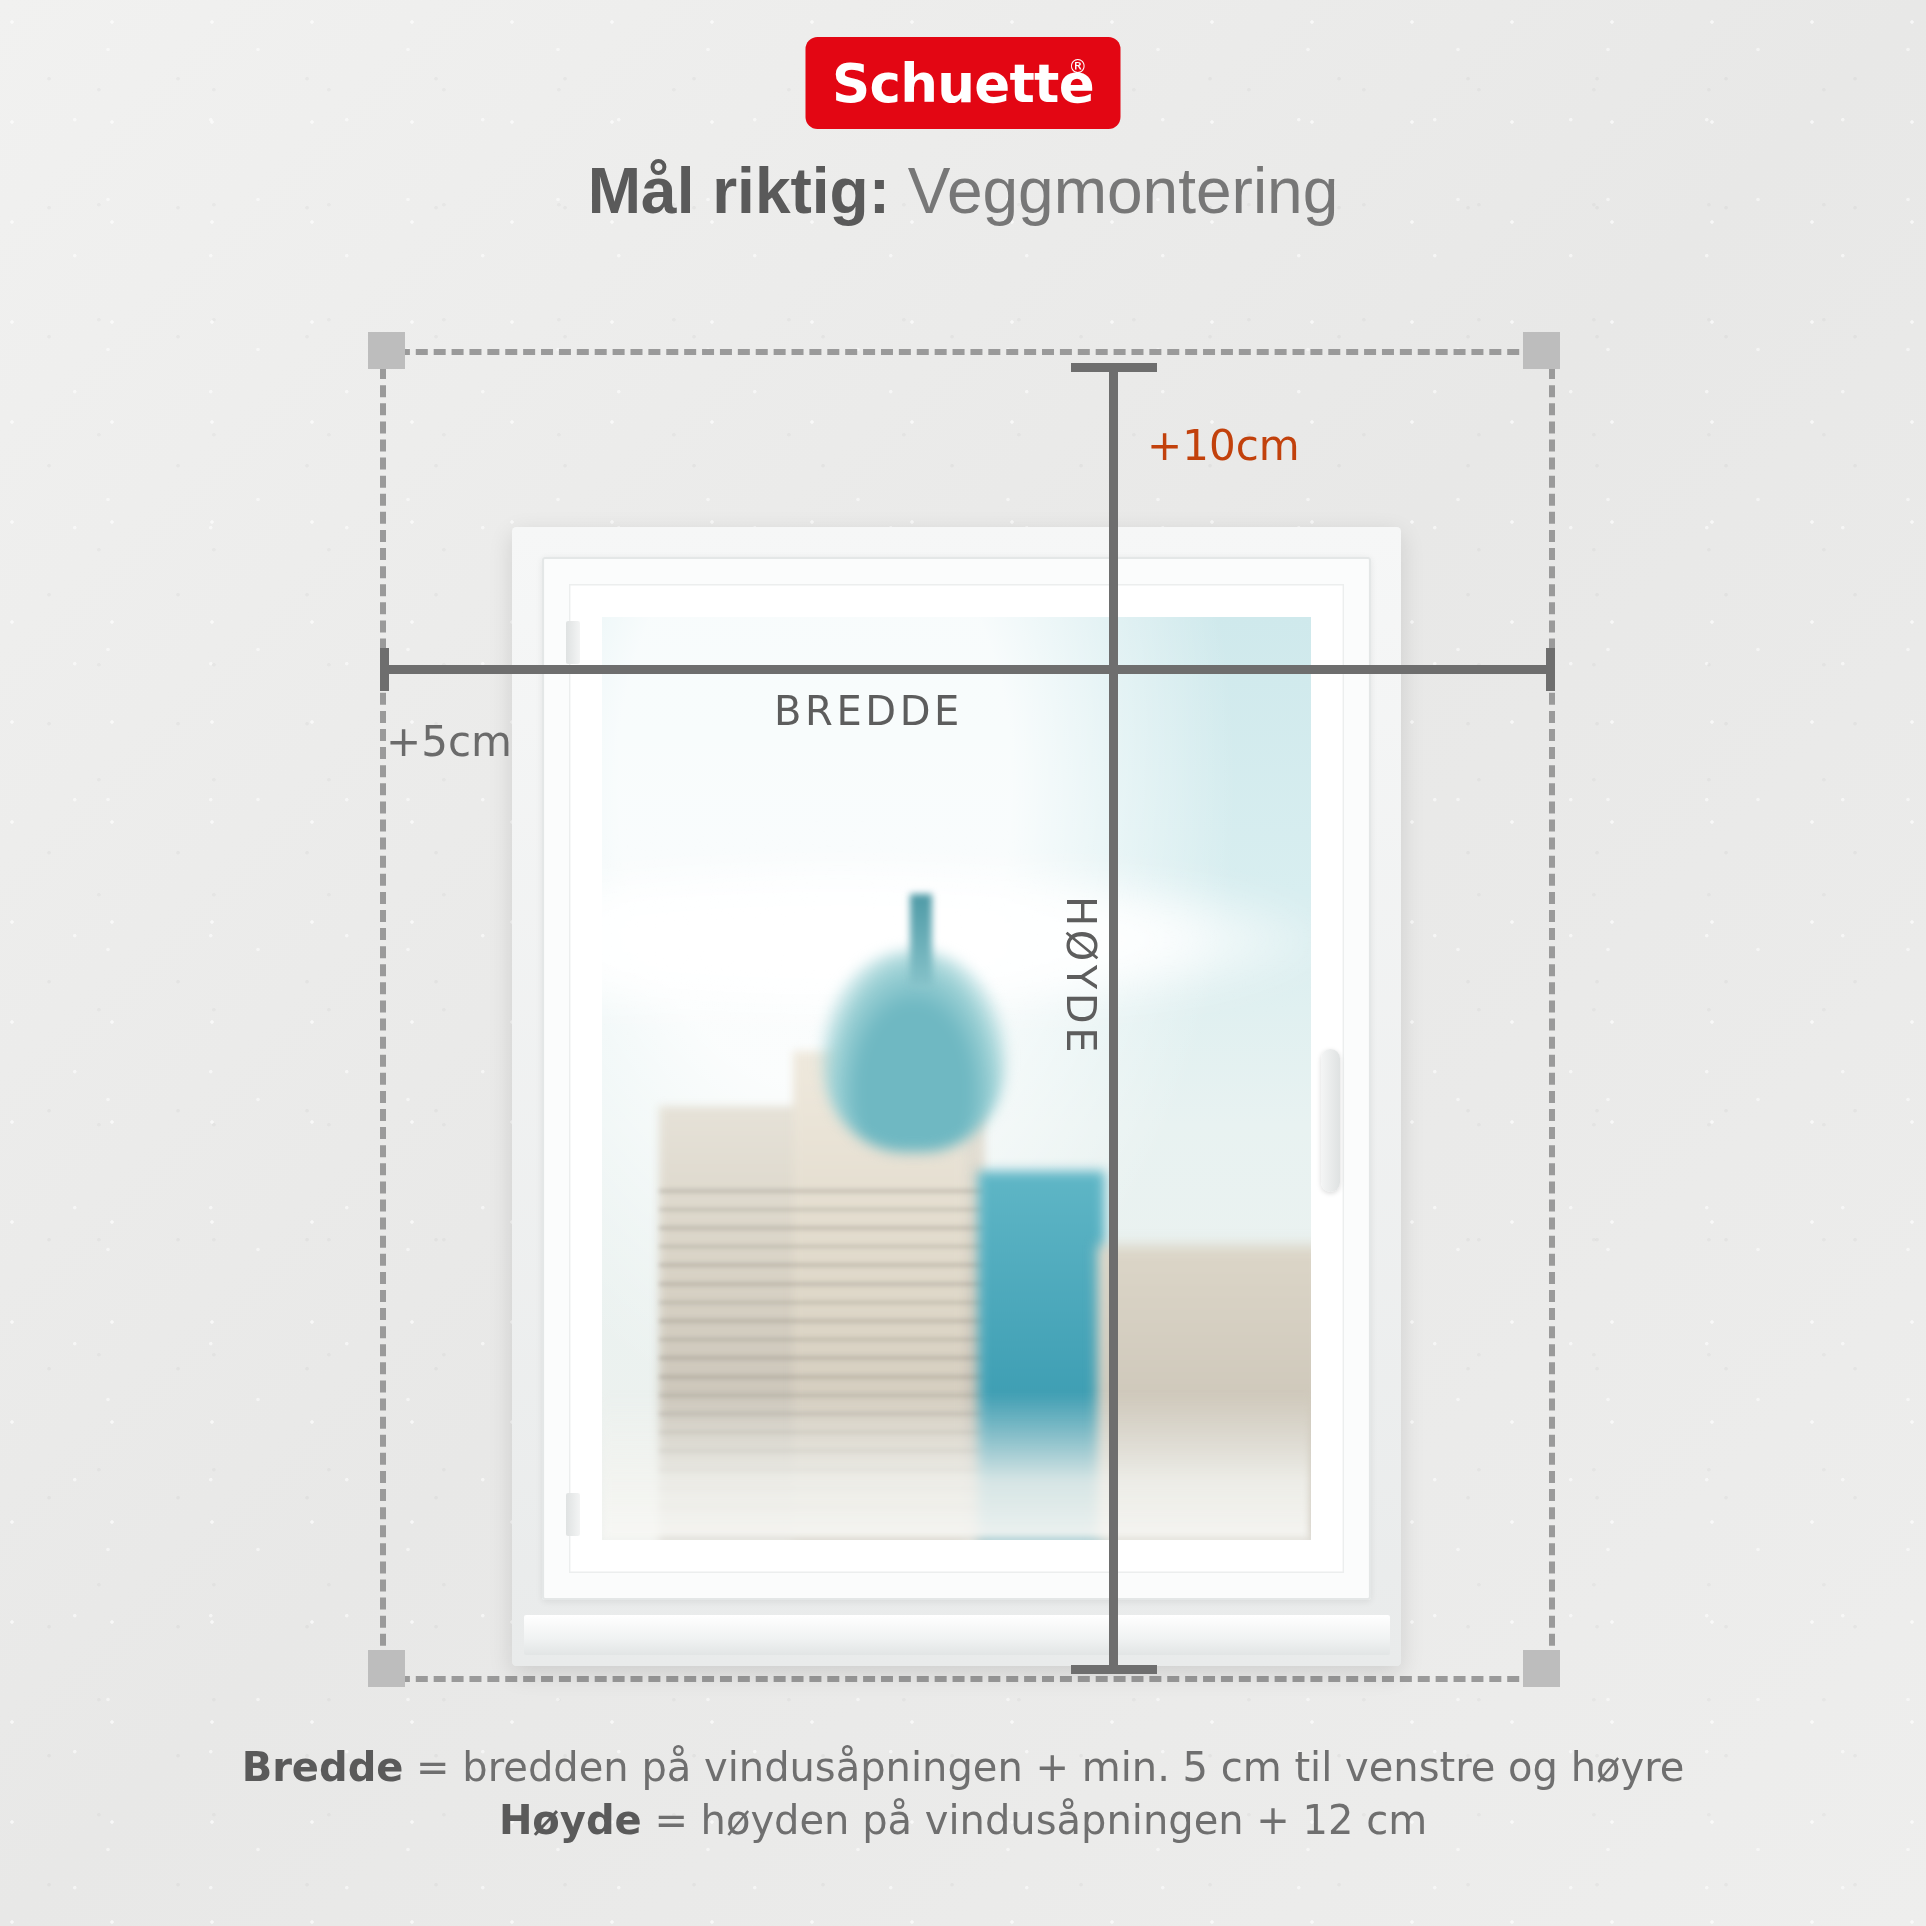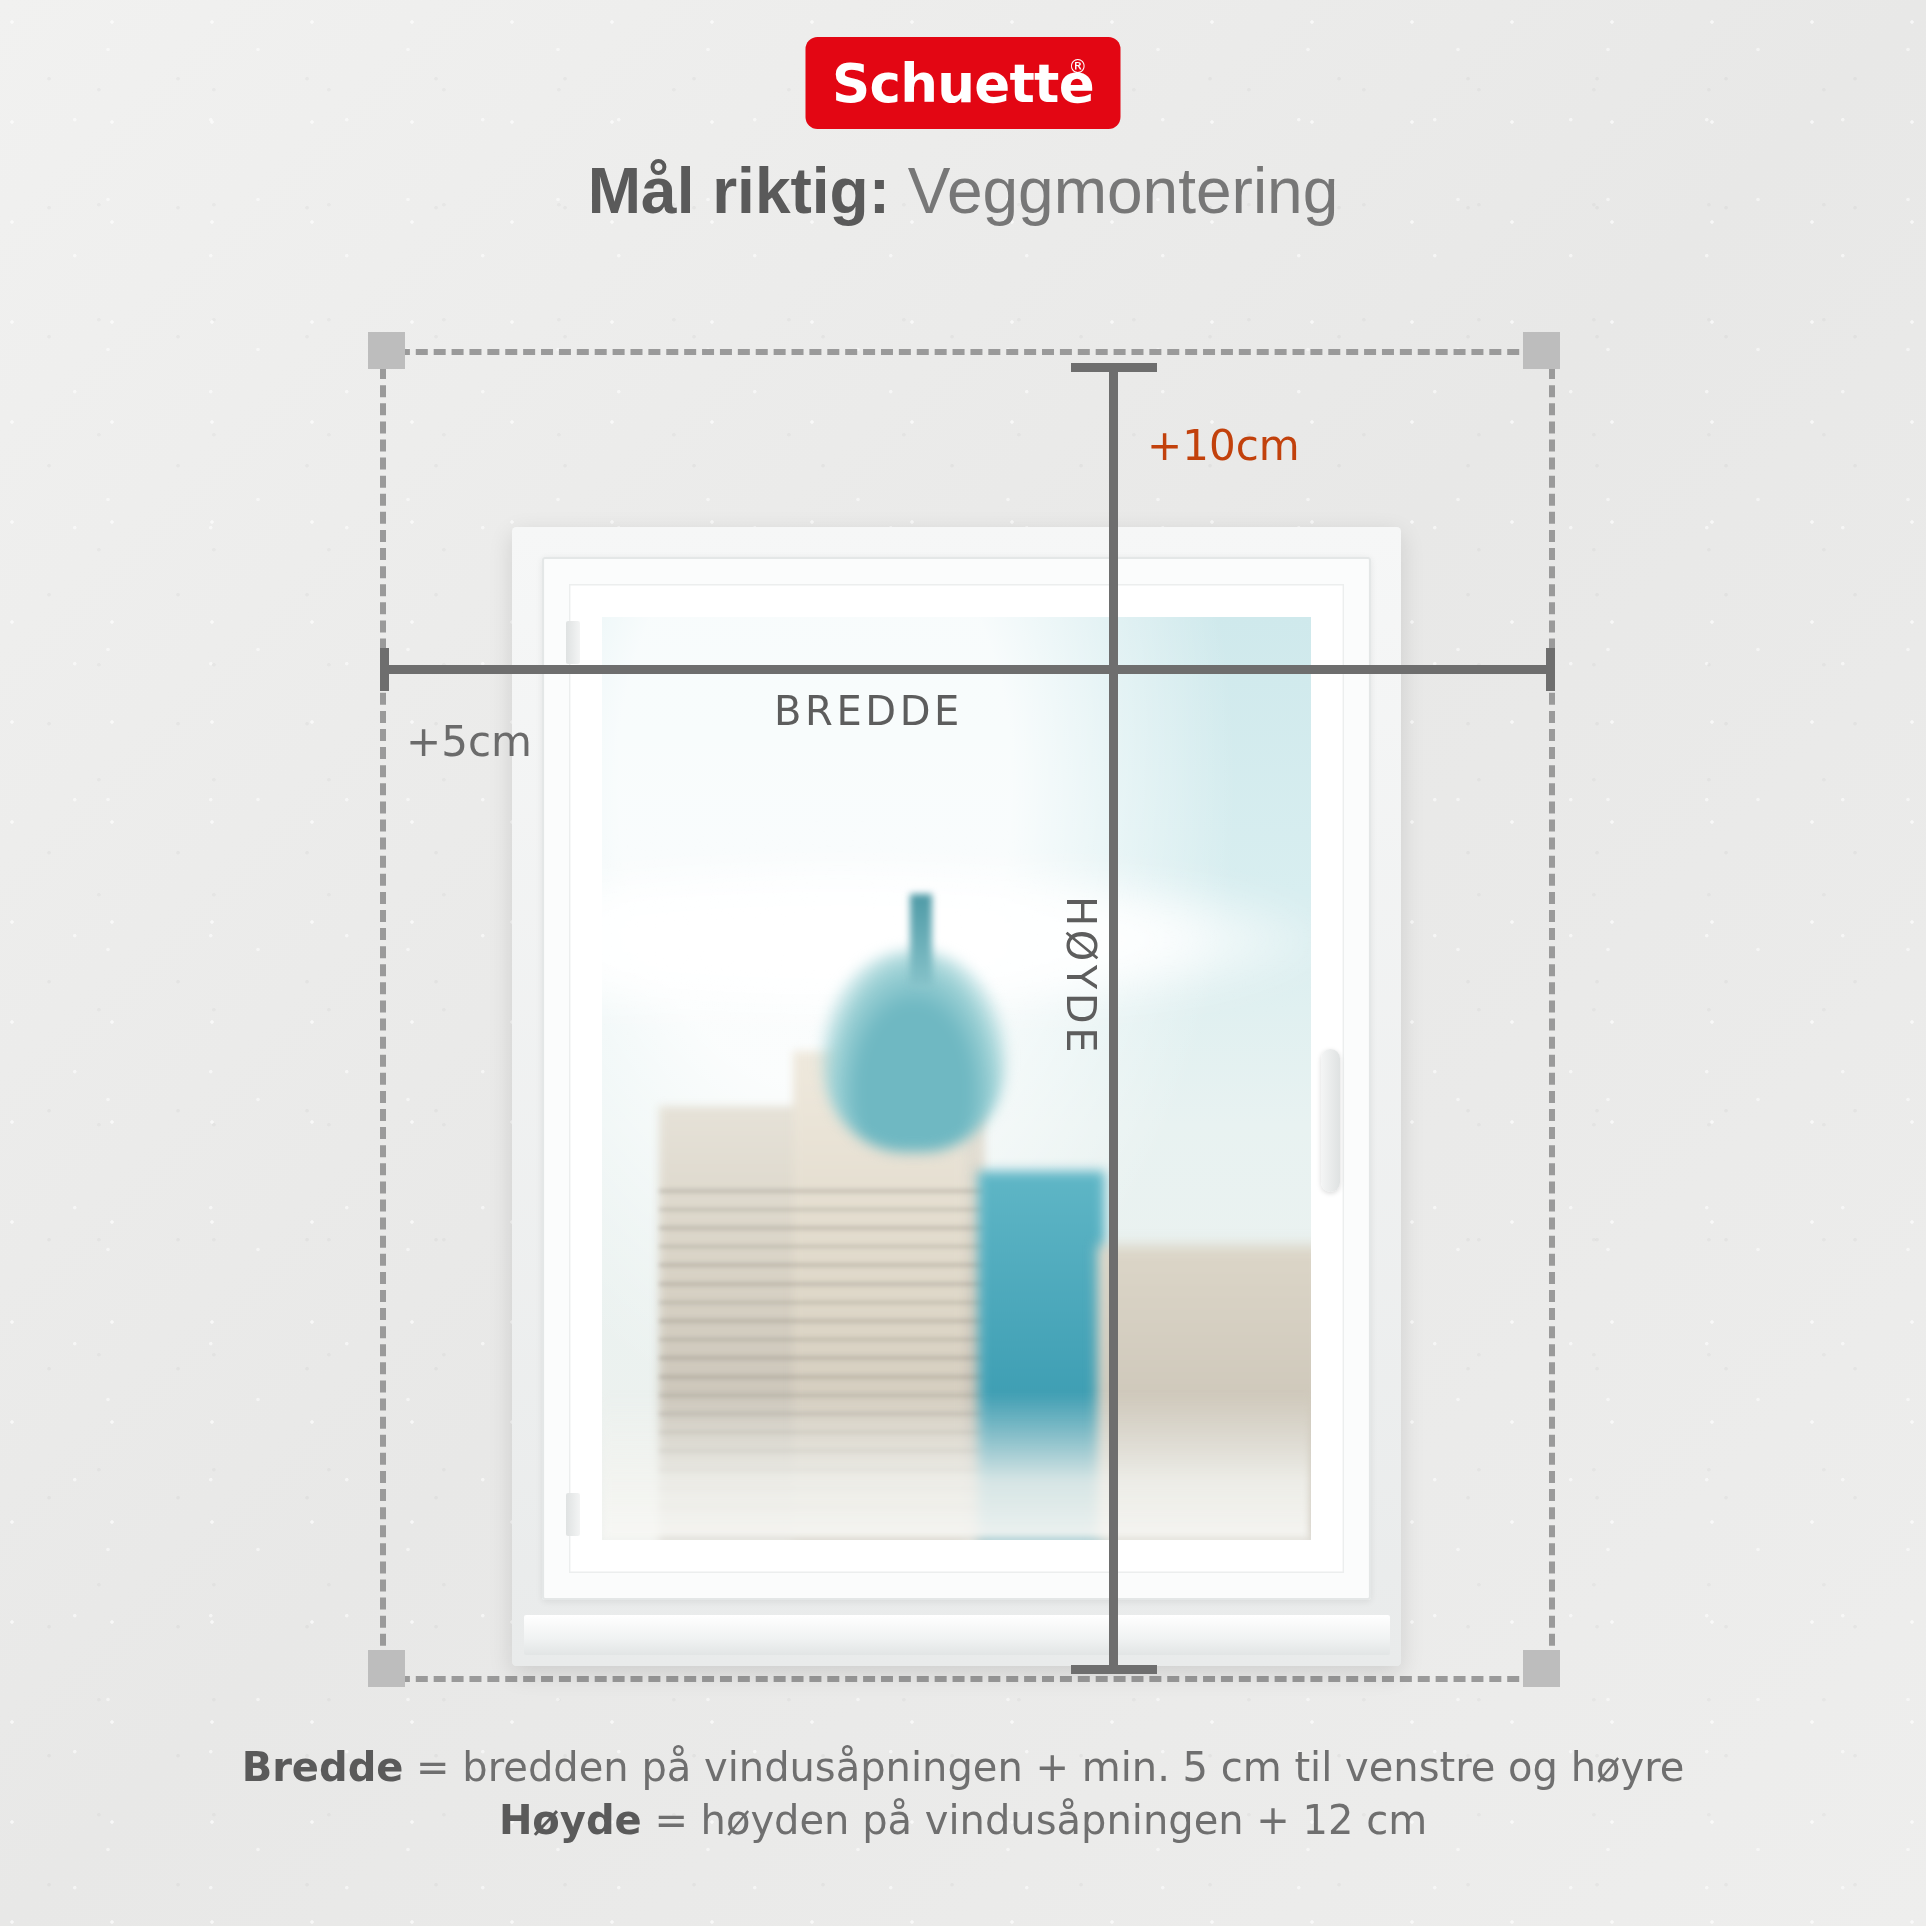--- a/index.html
+++ b/index.html
@@ -322,21 +322,20 @@
     top: 421px;
     font-size: 42px;
     color: #c2410c;
   }
   .label-plus5 {
     position: absolute;
     left: 386px;
     top: 717px;
     font-size: 42px;
     color: #6b6b6b;
-    margin-left: 20px;
   }
 
   
   .footer {
     position: absolute;
     left: 0;
     width: 100%;
     top: 1741px;
     text-align: center;
     color: #6f6f6f;

